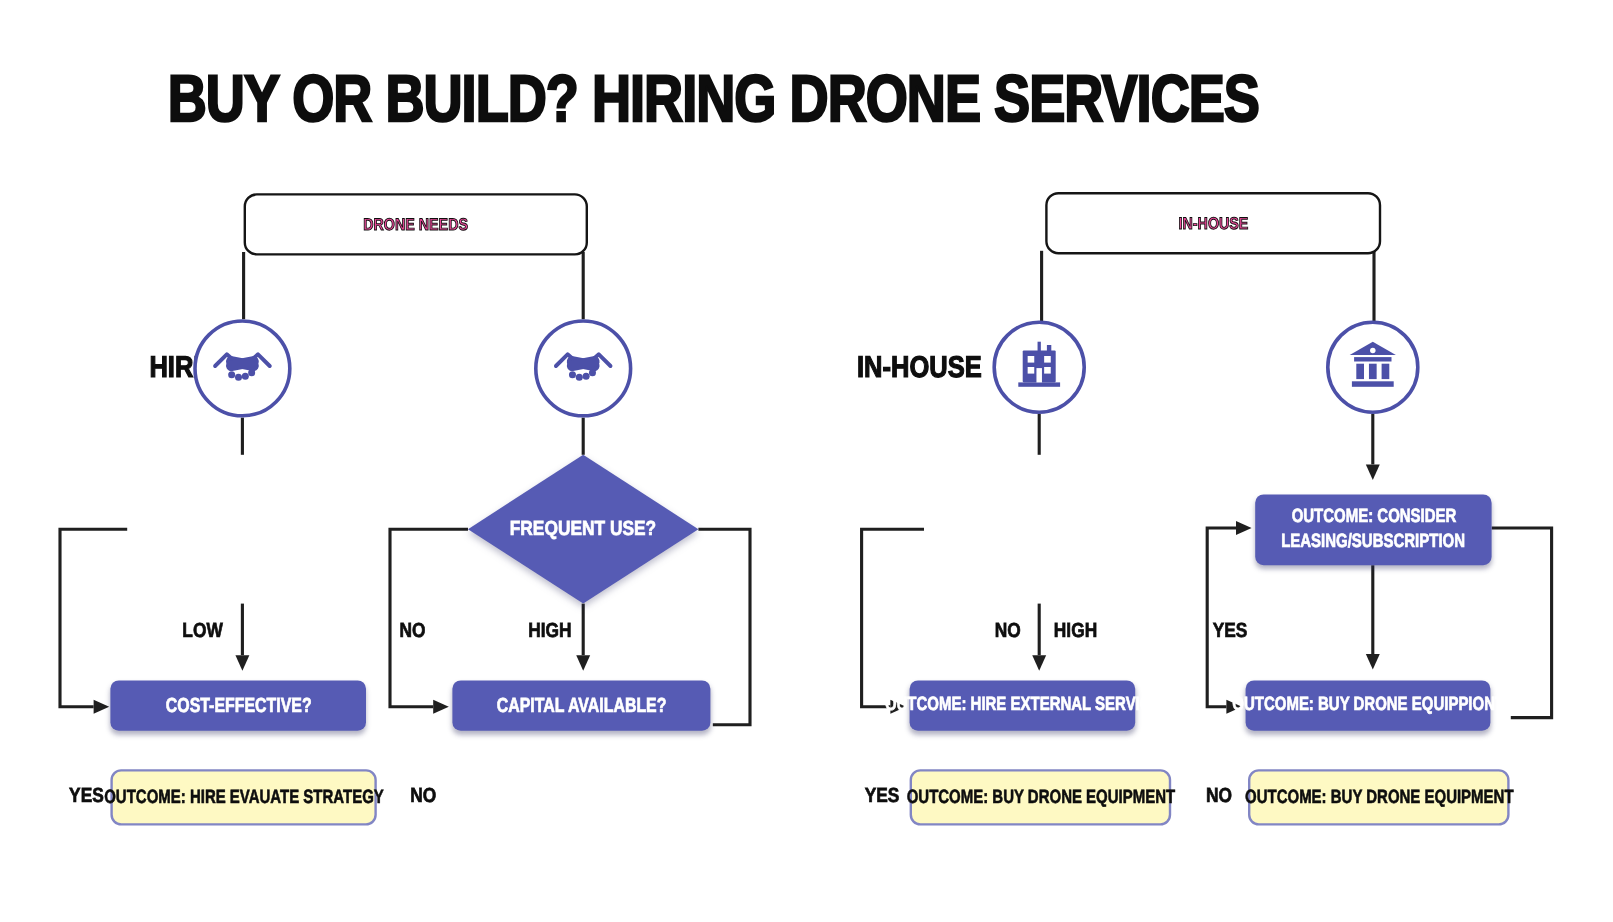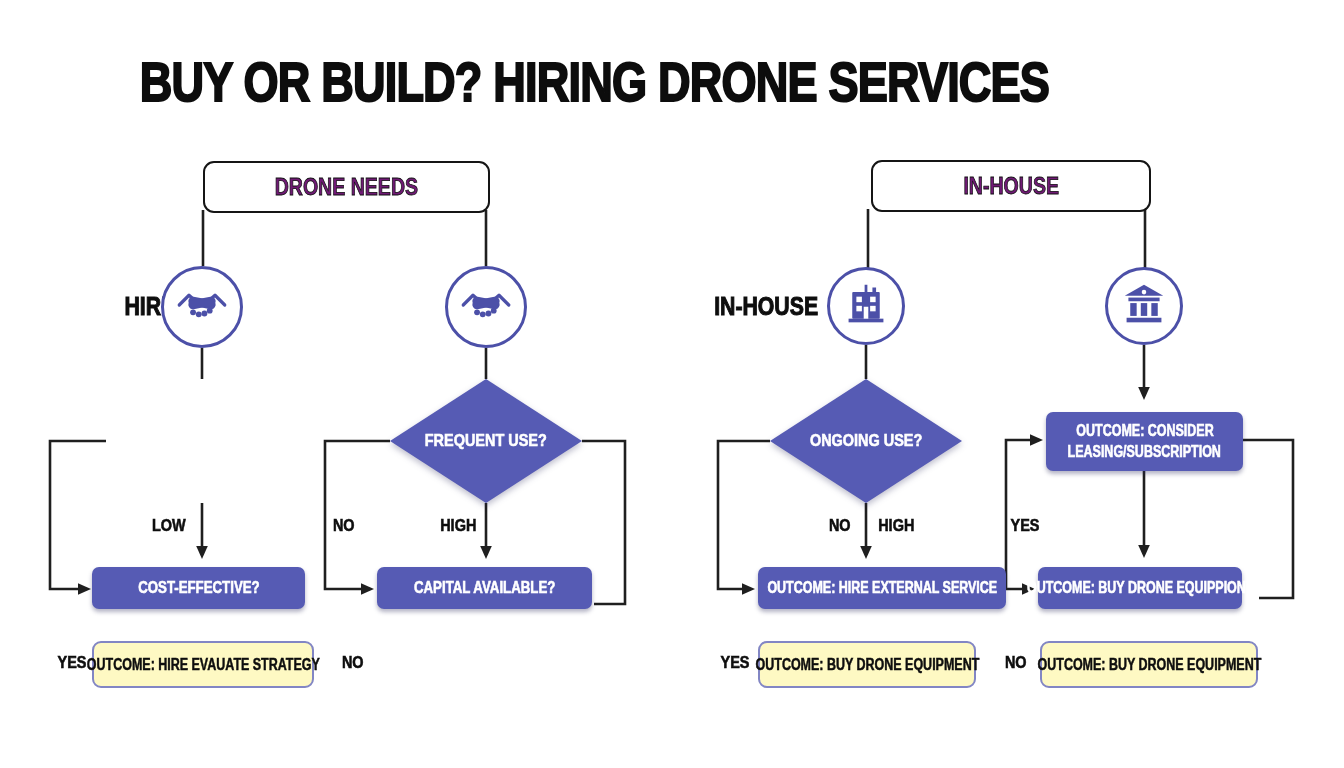--- a/index.html
+++ b/index.html
@@ -17,21 +17,21 @@
   
   .title{
     position:absolute;left:0;top:50px;width:1344px;text-align:left;
     font-size:55px;font-weight:bold;color:#0d0d0d;letter-spacing:-1px;padding-left:40px;
     -webkit-text-stroke:2px #0d0d0d;
   }
   
   .header-box{
     position:absolute;background:#fff;border:2.5px solid #151515;border-radius:11px;
     display:flex;align-items:center;justify-content:center;
-    font-size:23px;font-weight:bold;color:#701a75;-webkit-text-stroke:.8px #0e0e0e;
+    font-size:14px;font-weight:bold;color:#ec4899;-webkit-text-stroke:.8px #0e0e0e;
   }
   
   .icircle{
     position:absolute;background:#fff;border:3.5px solid #4c50a8;border-radius:50%;
     display:flex;align-items:center;justify-content:center;box-sizing:border-box;
   }
   
   .diamond{position:absolute;width:192px;height:124px;}
   .diamond svg{position:absolute;left:0;top:0;filter:drop-shadow(0 3px 3px rgba(40,40,90,.30));}
   .diamond .dlabel{
@@ -201,41 +201,33 @@
   </div>
 
   <div class="diamond" style="left:390px;top:379px;">
     <svg width="192" height="124">
         <polygon points="96,0 192,62 96,124 0,62" fill="#565bb4"></polygon>
       </svg>
     <div class="dlabel">
         <span class="cx85" style="white-space:normal;">FREQUENT USE?</span>
       </div>
   </div>
-  <div class="diamond" style="left:770px;top:379px;">
-    <svg width="192" height="124">
-        <polygon points="96,0 192,62 96,124 0,62" fill="#565bb4"></polygon>
-      </svg>
-    <div class="dlabel">
-        <span class="cx85" style="white-space:normal;">ONGOING USE?</span>
-      </div>
-  </div>
 
   <div class="pbox" style="left:1046px;top:412px;width:197px;height:59px;">
     <span class="cx78 small">OUTCOME: CONSIDER</span>
     <span class="cx78 small">LEASING/SUBSCRIPTION</span>
   </div>
 
   <div class="pbox" style="left:92px;top:567px;width:213px;height:42px;">
     <span class="cx78">COST-EFFECTIVE?</span>
   </div>
   <div class="pbox" style="left:377px;top:567px;width:215px;height:42px;">
     <span class="cx78">CAPITAL AVAILABLE?</span>
   </div>
-  <div class="pbox" style="left:758px;top:567px;width:248px;height:42px;font-size:16px;">
+  <div class="pbox" style="left:758px;top:567px;width:188px;height:42px;font-size:16px;">
     <span class="cx78">OUTCOME: HIRE EXTERNAL SERVICE</span>
   </div>
   <div class="pbox" style="left:1038px;top:567px;width:204px;height:42px;font-size:16px;">
     <span class="cx78">OUTCOME: BUY DRONE EQUIPPIONT</span>
   </div>
 
   <div class="obox" style="left:92px;top:641px;width:218px;height:43px;">
     <span class="cx78">OUTCOME: HIRE EVAUATE STRATEGY</span>
   </div>
   <div class="obox" style="left:758px;top:641px;width:214px;height:43px;">

